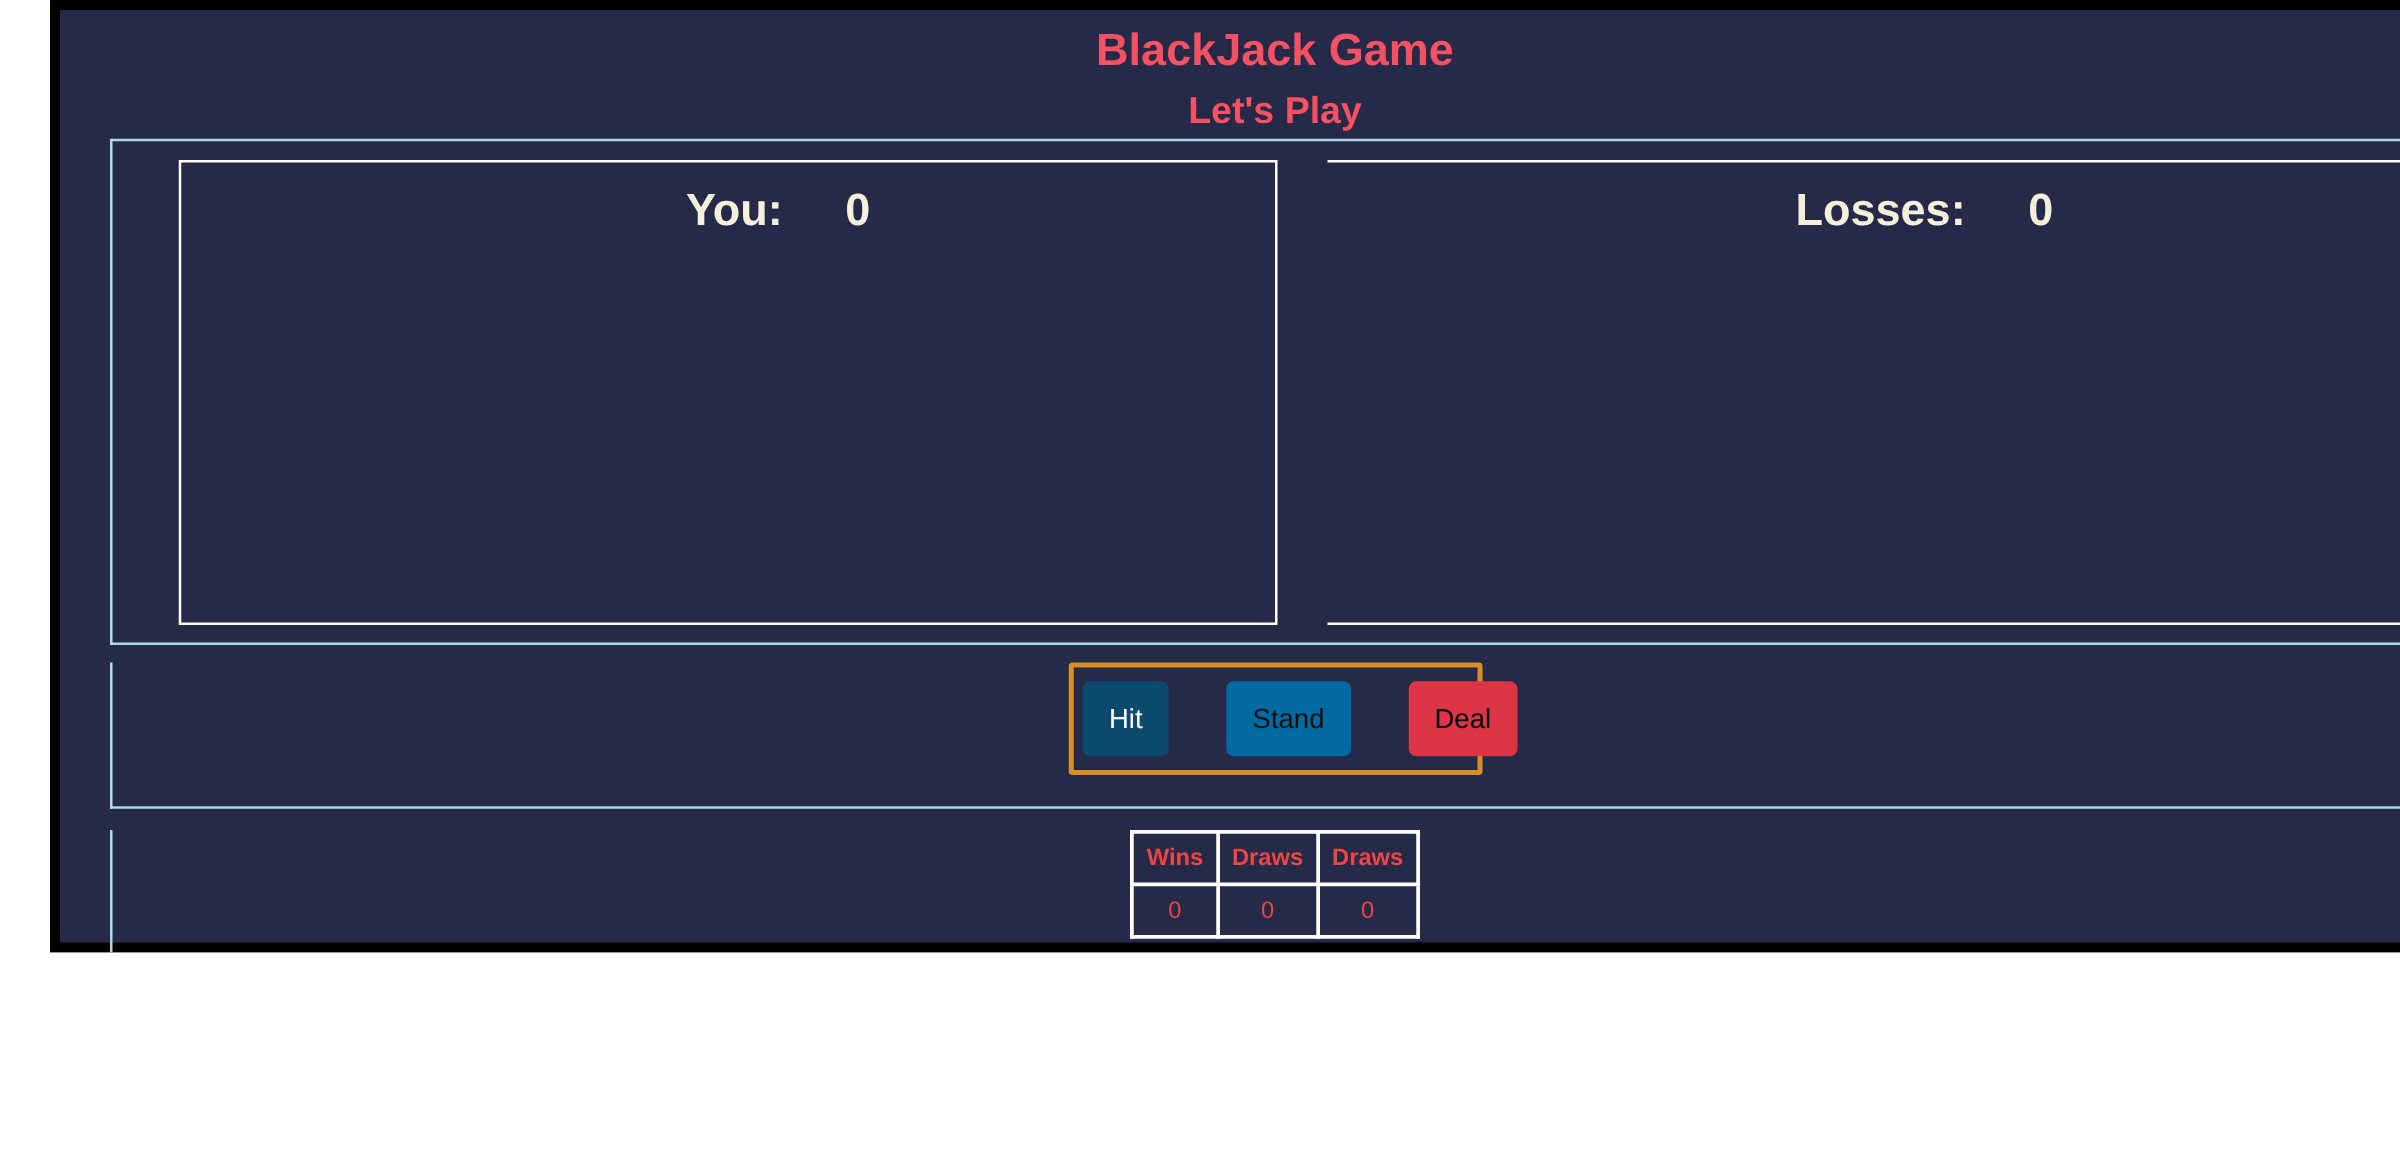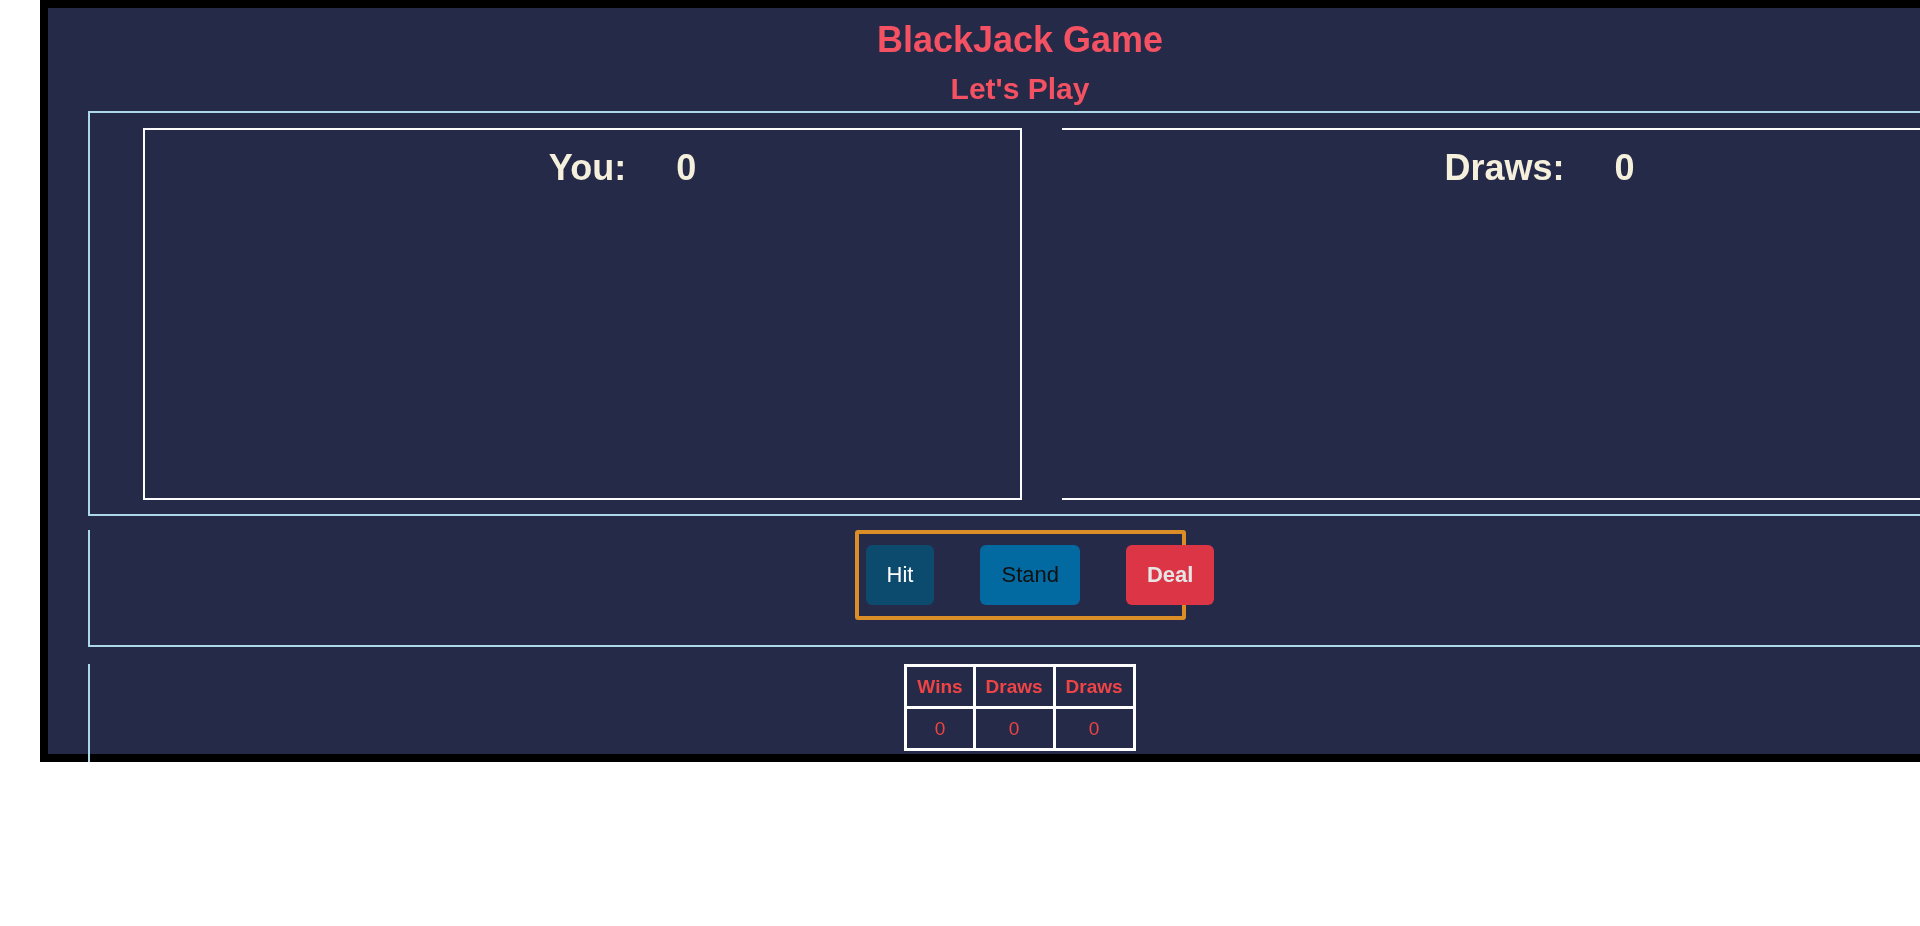--- a/index.html
+++ b/index.html
@@ -77,21 +77,21 @@
     line-height: 60px;
     padding: 0 21px;
     font-family: "Liberation Sans", sans-serif;
     font-size: 22px;
     border: none;
     border-radius: 6px;
     cursor: pointer;
   }
   .btn-hit  { background: #0c4a6e; color: #ffffff; }
   .btn-stand{ background: #0369a1; color: #111111; }
-  .btn-deal { background: #dc3545; color: #e5e5e5; font-weight: bold; }
+  .btn-deal { background: #dc3545; color: #000000; }
   
   .stats {
     height: 121px;
     border: 2px solid #add8e6;
     border-top: none;
   }
   .stats-table {
     margin: 17px auto 0 auto;
     border-collapse: collapse;
     color: #ef4444;
@@ -118,21 +118,21 @@
 
   <section class="board">
     <div class="panel player">
       <div class="panel-title">
         <span>You:</span>
         <span>0</span>
       </div>
     </div>
     <div class="panel dealer">
       <div class="panel-title">
-        <span>Draws:</span>
+        <span>Losses:</span>
         <span>0</span>
       </div>
     </div>
   </section>
 
   <section class="controls">
     <div class="btn-box">
       <button class="btn btn-hit">Hit</button>
       <button class="btn btn-stand">Stand</button>
       <button class="btn btn-deal">Deal</button>

